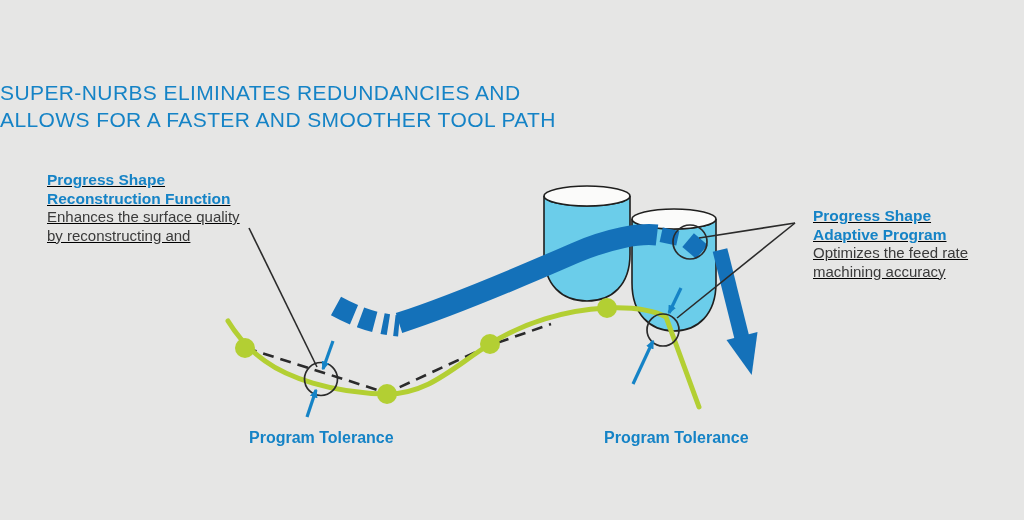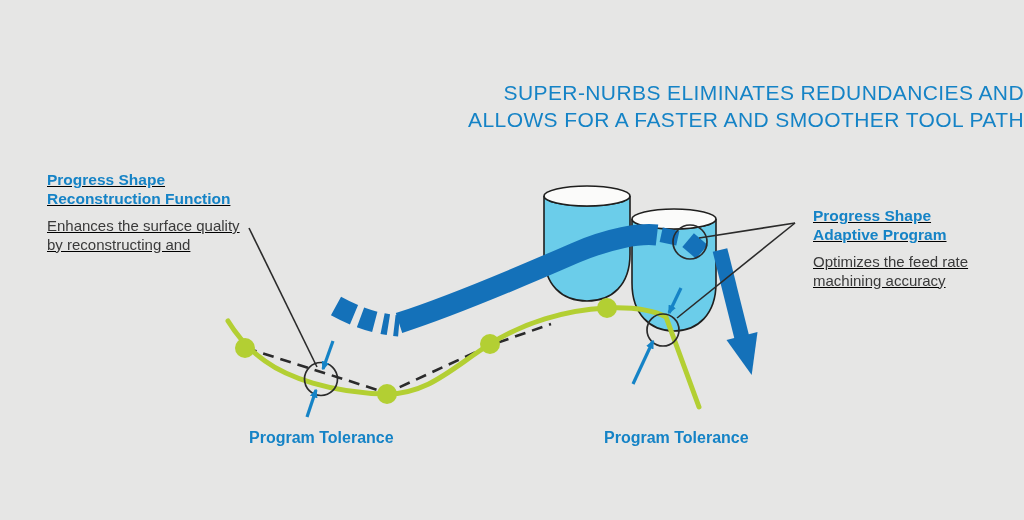--- a/index.html
+++ b/index.html
@@ -12,27 +12,27 @@
     --body:#3a3a3a;
   }
   html,body{margin:0;padding:0;background:var(--bg);}
   .frame{
     position:relative;width:1024px;height:520px;overflow:hidden;
     background:var(--bg);
     font-family:"Liberation Sans",sans-serif;
   }
   .frame svg{position:absolute;left:0;top:0;}
   .title{
-    position:absolute;left:0;right:0;top:79px;text-align:right;
+    position:absolute;left:0;right:0;top:79px;text-align:left;
     color:var(--accent);font-size:21px;line-height:27px;letter-spacing:.4px;
     font-weight:400;
   }
   .ann{position:absolute;text-decoration:underline;}
   .ann .head{color:var(--accent);font-size:15.5px;line-height:19px;font-weight:700;}
-  .ann .body{color:var(--body);font-size:15px;line-height:18.5px;margin-top:9px;}
+  .ann .body{color:var(--body);font-size:15px;line-height:18.5px;}
   .ann-left{left:47px;top:170px;width:215px;}
   .ann-right{left:813px;top:206px;width:170px;}
   .pt-label{
     position:absolute;color:var(--accent);font-size:16px;font-weight:700;line-height:19px;
   }
   .pt-1{left:249px;top:428px;}
   .pt-2{left:604px;top:428px;}
   
   .tool-body{fill:var(--tool);stroke:#1f1f1e;stroke-width:1.6;}
   .tool-top{fill:#fbfbfa;stroke:#1f1f1e;stroke-width:1.6;}

